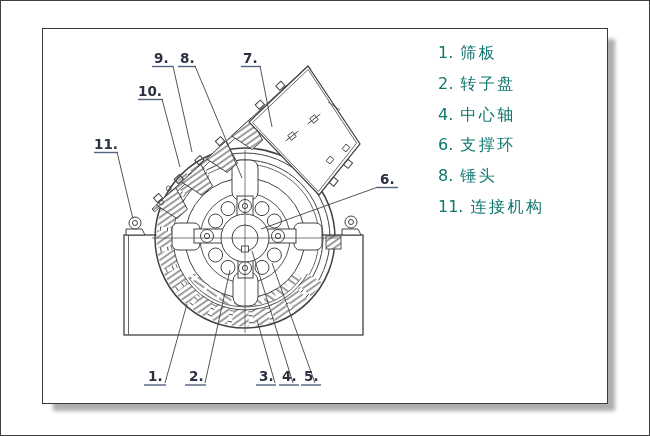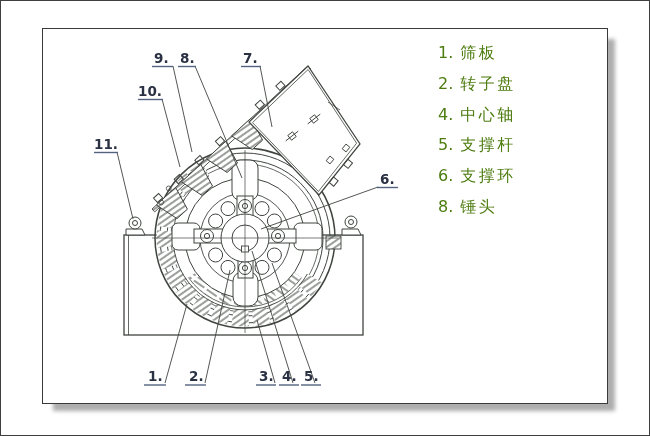--- a/index.html
+++ b/index.html
@@ -3,21 +3,21 @@
 <meta charset="utf-8">
 <style>
   html,body{margin:0;padding:0;background:#e8e8e8;}
   .page{position:relative;width:650px;height:436px;background:#ffffff;
         border:1px solid #3f3f3f;box-sizing:border-box;overflow:hidden;
         font-family:"DejaVu Sans",sans-serif;}
   .paper{position:absolute;left:41px;top:27px;width:566px;height:376px;
          background:#ffffff;border:1.5px solid #3a3a3a;box-sizing:border-box;
          box-shadow:9px 9px 4px -2px #aeaeae;}
   .diagram-svg{position:absolute;left:0;top:0;}
-  .legend{position:absolute;left:437px;top:37px;color:#4d7c0f;font-size:16px;}
+  .legend{position:absolute;left:437px;top:37px;color:#0f766e;font-size:16px;}
   .legend-item{height:30.8px;line-height:30.8px;white-space:nowrap;}
   .legend-item .num{margin-right:7px;}
   .legend-item .txt{letter-spacing:2.5px;}
   svg text.callout{font-family:"DejaVu Sans",sans-serif;font-size:13.5px;
         font-weight:600;fill:#2a3142;}
 </style>
 </head>
 <body>
 
 <div class="page">
@@ -217,17 +217,17 @@
         <text class="callout" x="280" y="379">4.</text>
         <text class="callout" x="302" y="379">5.</text>
       </g>
     </svg>
   </div>
 
   <div class="legend">
     <div class="legend-item"><span class="num">1.</span><span class="txt">筛板</span></div>
     <div class="legend-item"><span class="num">2.</span><span class="txt">转子盘</span></div>
     <div class="legend-item"><span class="num">4.</span><span class="txt">中心轴</span></div>
-    <div class="legend-item"><span class="num">5.</span><span class="txt">支撑杆</span></div>
     <div class="legend-item"><span class="num">6.</span><span class="txt">支撑环</span></div>
     <div class="legend-item"><span class="num">8.</span><span class="txt">锤头</span></div>
+    <div class="legend-item"><span class="num">11.</span><span class="txt">连接机构</span></div>
   </div>
 </div>
 
 </body></html>

